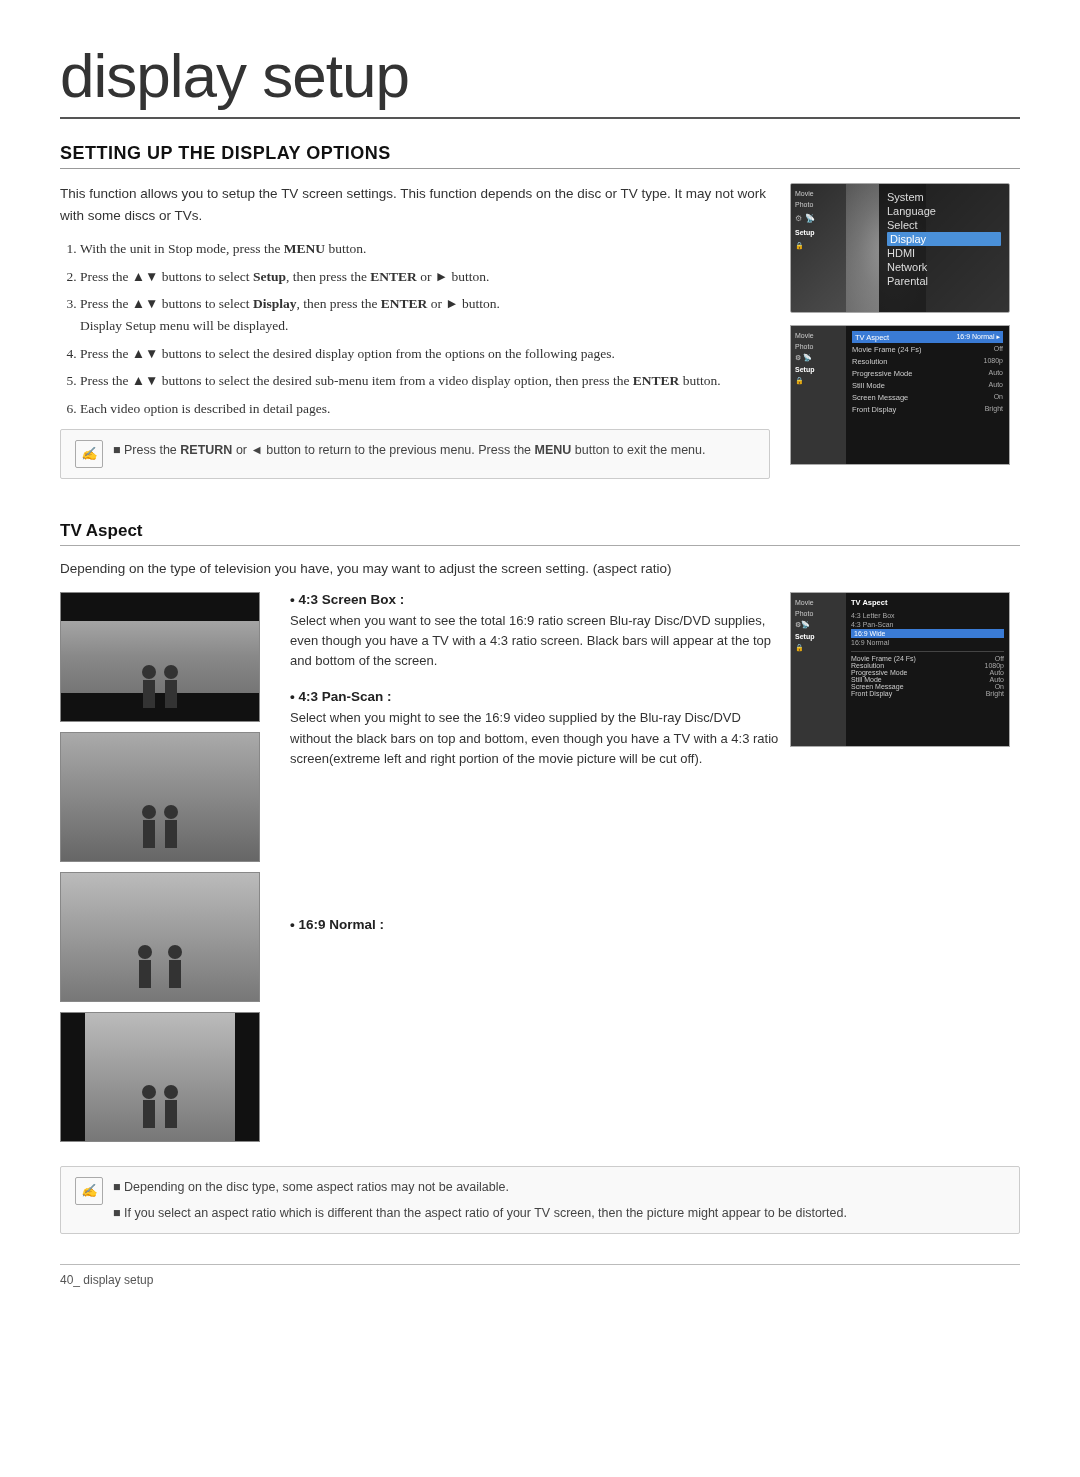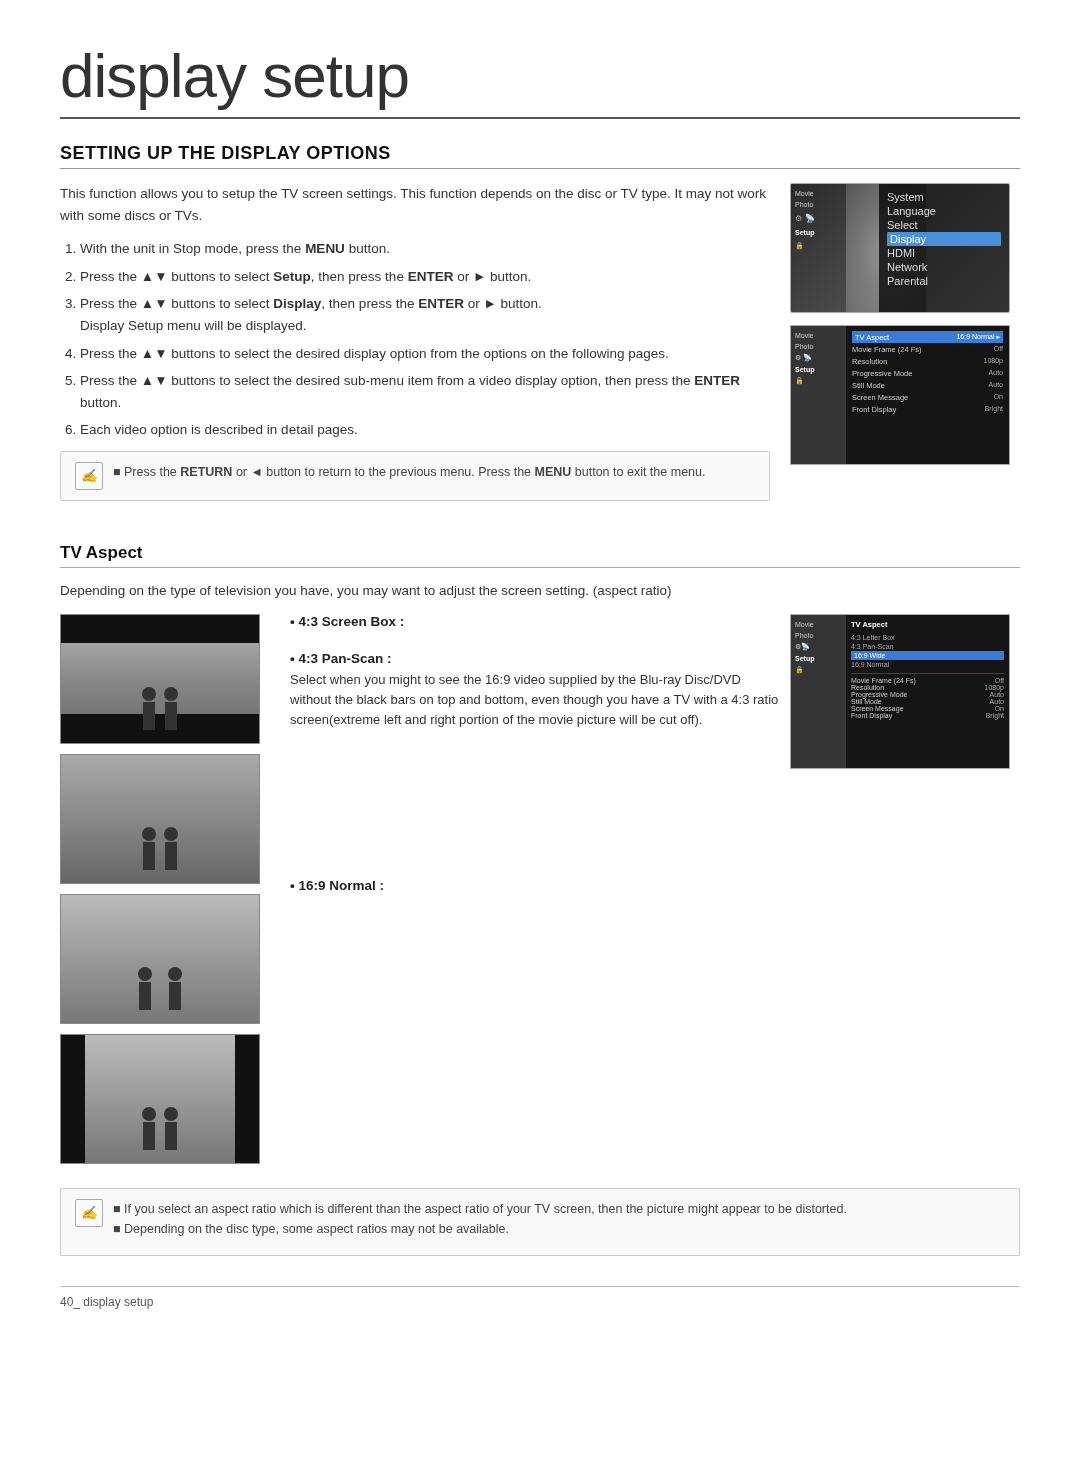--- a/index.html
+++ b/index.html
@@ -134,20 +134,21 @@
     ol {
       padding-left: 20px;
       margin-bottom: 10px;
     }
 
     ol li {
       font-size: 13.5px;
       line-height: 1.6;
       margin-bottom: 6px;
       color: #333;
+      font-family: Liberation Serif, serif;
     }
 
     .note-box {
       display: flex;
       gap: 10px;
       border: 1px solid #ccc;
       background: #f9f9f9;
       padding: 10px 14px;
       margin-bottom: 18px;
       border-radius: 2px;
@@ -547,20 +548,21 @@
             </div>
           </div>
         </div>
       </div>
     </div>
 
     <div class="aspect-descriptions-col">
 
       <div class="aspect-item">
         <div class="aspect-item-title">• 4:3 Screen Box :</div>
+        <p class="aspect-item-text">Select when you want to see the total 16:9 ratio screen Blu-ray Disc/DVD supplies, even though you have a TV with a 4:3 ratio screen. Black bars will appear at the top and bottom of the screen.</p>
       </div>
 
       <div class="aspect-item">
         <div class="aspect-item-title">• 4:3 Pan-Scan :</div>
         <p class="aspect-item-text">Select when you might to see the 16:9 video supplied by the Blu-ray Disc/DVD without the black bars on top and bottom, even though you have a TV with a 4:3 ratio screen(extreme left and right portion of the movie picture will be cut off).</p>
       </div>
 
 
       <div class="aspect-item" style="margin-top: 130px;">
         <div class="aspect-item-title">• 16:9 Normal :</div>
@@ -617,21 +619,21 @@
             </div>
           </div>
         </div>
       </div>
     </div>
   </div>
 
   <div class="note-box" style="margin-top:24px;">
     <div class="note-icon">✍</div>
     <div>
+      <p class="note-text" style="margin-bottom:6px;">■ Depending on the disc type, some aspect ratios may not be available.</p>
       <p class="note-text">■ If you select an aspect ratio which is different than the aspect ratio of your TV screen, then the picture might appear to be distorted.</p>
-      <p class="note-text" style="margin-bottom:6px;">■ Depending on the disc type, some aspect ratios may not be available.</p>
     </div>
   </div>
 </div>
 
 <div class="page-footer">
   <span>40_ display setup</span>
 </div>
 
 </body></html>

